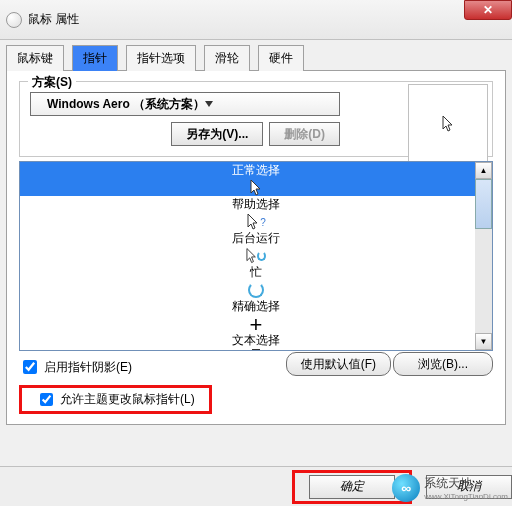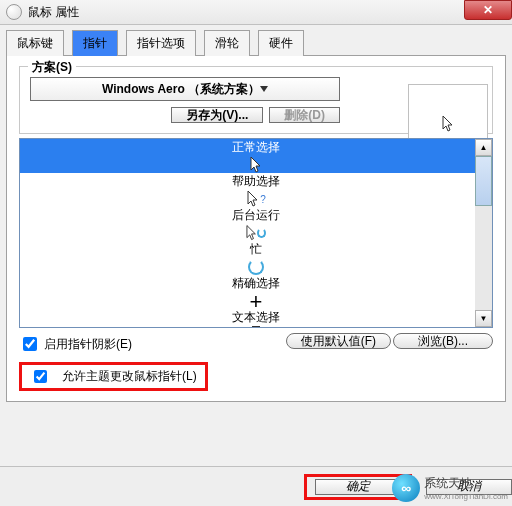--- a/index.html
+++ b/index.html
@@ -1,53 +1,53 @@
 <!DOCTYPE html>
 <html><head>
 <meta charset="utf-8">
 <style>
 * { box-sizing: border-box; font-family: "Microsoft YaHei", SimSun, sans-serif; font-size: 12px; }
 body { margin: 0; width: 512px; height: 506px; background: #f0f0f0; position: relative; overflow: hidden; }
 
-.titlebar { height: 25px; background: linear-gradient(#f5f5f5, #e8e8e8); border-bottom: 1px solid #c0c0c0; display: flex; align-items: center; padding: 0 6px; position: relative; }
+.titlebar { height: 40px; background: linear-gradient(#f5f5f5, #e8e8e8); border-bottom: 1px solid #c0c0c0; display: flex; align-items: center; padding: 0 6px; position: relative; }
 .titlebar .icon { width: 16px; height: 16px; border-radius: 50%; background: radial-gradient(circle at 30% 30%, #fff, #ddd); border: 1px solid #999; margin-right: 6px; }
 .titlebar .close { position: absolute; right: 0; top: 0; width: 48px; height: 20px; background: linear-gradient(#e48889, #c72f2f); border: 1px solid #a02020; border-radius: 0 0 3px 3px; display: flex; align-items: center; justify-content: center; color: #fff; font-weight: bold; font-size: 10px; }
 
 .tabs { margin: 4px 6px 0; display: flex; gap: 8px; }
 .tab { padding: 4px 10px; border: 1px solid #a0a0a0; border-bottom: none; background: #f4f4f4; cursor: pointer; position: relative; top: 1px; }
 .tab.active { background: #3b82f6; z-index: 2; }
 
 .panel { margin: 0 6px 6px; border: 1px solid #a0a0a0; background: #fff; padding: 10px 12px; }
 
 .fieldset { border: 1px solid #c8c8c8; padding: 10px; position: relative; font-weight: bold; }
 .fieldset .legend { position: absolute; top: -8px; left: 8px; background: #fff; padding: 0 4px; }
 
 .row { display: flex; align-items: center; gap: 6px; margin-top: 6px; }
 
-.combo { width: 310px; height: 24px; border: 1px solid #707070; background: linear-gradient(#fff, #eee); display: flex; align-items: center; padding: 0 16px; justify-content: center; }
+.combo { width: 310px; height: 24px; border: 1px solid #707070; background: linear-gradient(#fff, #eee); display: flex; align-items: center; padding: 0 16px; justify-content: flex-start; }
 .combo .arrow { width: 0; height: 0; border-left: 4px solid transparent; border-right: 4px solid transparent; border-top: 6px solid #333; }
 
-.btn { height: 16px; padding: 0 14px; border: 1px solid #707070; background: linear-gradient(#fdfdfd, #e4e4e4); cursor: pointer; display: inline-flex; align-items: center; }
+.btn { height: 24px; padding: 0 14px; border: 1px solid #707070; background: linear-gradient(#fdfdfd, #e4e4e4); cursor: pointer; display: inline-flex; align-items: center; }
 
 .preview { position: absolute; right: 24px; top: 84px; width: 80px; height: 80px; border: 1px solid #c0c0c0; background: #fff; display: flex; align-items: center; justify-content: center; }
 
 .listbox { border: 1px solid #7090b8; height: 190px; overflow: hidden; position: relative; margin-top: 4px; }
 .listbox-inner { overflow-y: auto; height: 100%; }
 .listitem { height: 34px; display: flex; align-items: center; justify-content: space-between; padding: 0 10px; border-bottom: 0; flex-direction: column; }
 .listitem.selected { background: #2b7fef; color: #fff; }
 .listitem .cursor-preview { width: 20px; height: 20px; display: flex; align-items: center; justify-content: center; }
 .scrollbar { position: absolute; right: 0; top: 0; width: 17px; height: 100%; background: #e8e8e8; display: flex; flex-direction: column; }
 .scrollbar .btnup, .scrollbar .btndown { height: 17px; border: 1px solid #b0b0b0; background: linear-gradient(#fff,#ddd); display:flex; align-items:center; justify-content:center; font-size:8px; }
 .scrollbar .thumb { flex: 0 0 50px; background: linear-gradient(#d8e6f8,#b8d0ee); border: 1px solid #8aa; }
 .scrollbar .track { flex: 1; }
 
 .check-row { display: flex; align-items: center; gap: 4px; margin-top: 6px; }
 .check-row input { width: 14px; height: 14px; }
 
-.red-box { border: 3px solid #e11; padding: 2px 8px; display: inline-flex; align-items: center; gap: 8px; }
+.red-box { border: 3px solid #e11; padding: 2px 14px; display: inline-flex; align-items: center; }
 
 .bottom { display: flex; gap: 2px; margin-top: 0; align-items: center; }
 .bottom .btn { min-width: 100px; justify-content:center;border-radius:10px; }
 
 .footer { position: absolute; left: 0; right: 0; bottom: 0; height: 40px; background: #eee; display: flex; align-items: center; justify-content: flex-end; gap: 14px; border-top: 1px solid #c0c0c0; font-style: italic; }
 
 .watermark { position: absolute; right: 4px; bottom: 4px; display: flex; align-items: center; gap: 4px; font-size: 11px; color: #444; }
 .watermark .logo { width: 28px; height: 28px; border-radius: 50%; background: radial-gradient(circle at 35% 35%, #6fe0ff, #0a7fbf); display:flex; align-items:center; justify-content:center; color:#fff; font-weight:bold; font-size:14px; }
 .watermark .txt small { display:block; font-size:8px; color:#888; }
 

